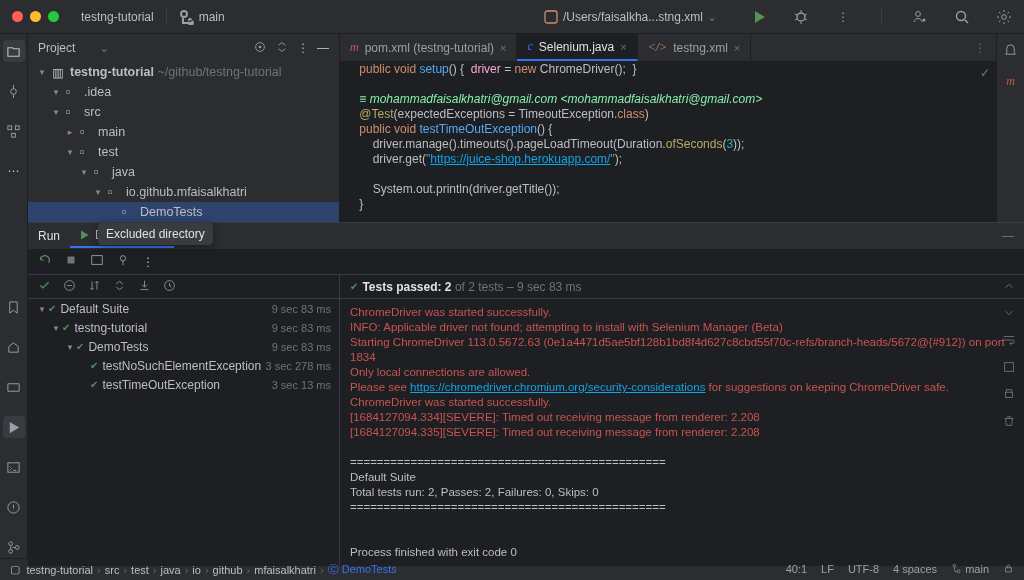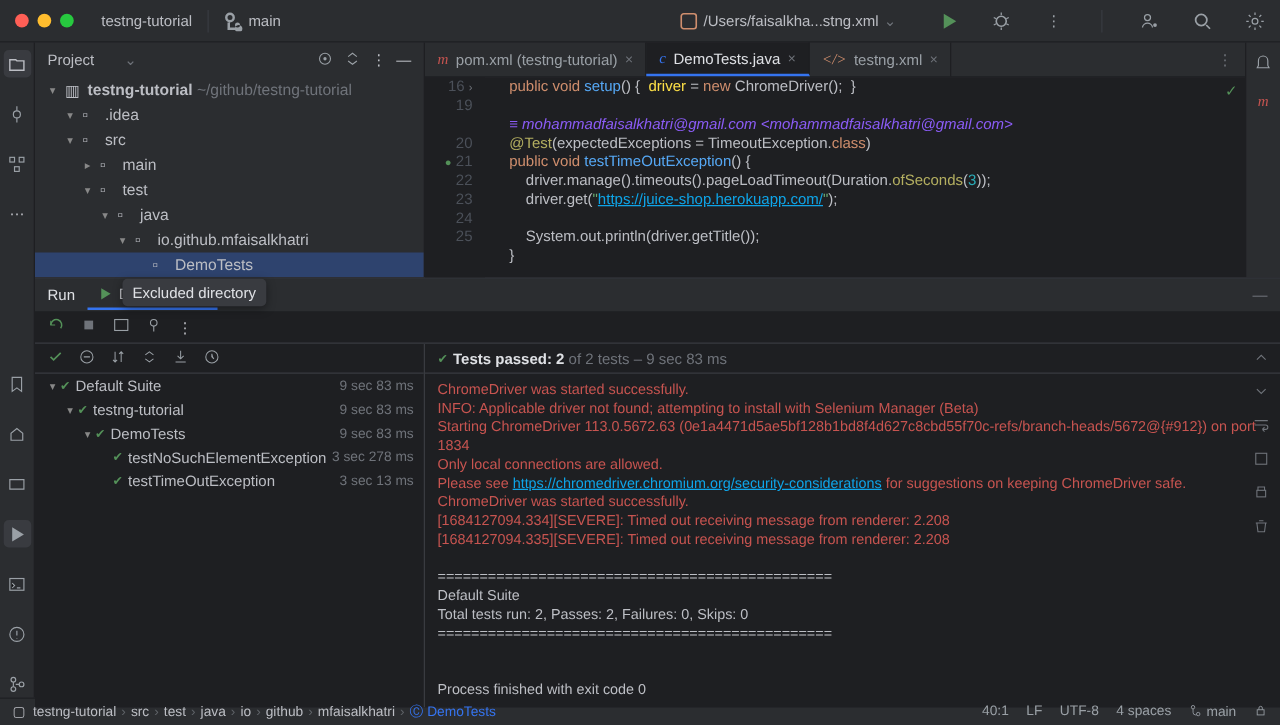--- a/index.html
+++ b/index.html
@@ -33,22 +33,22 @@
 .editor-pane { flex: 1; background: #1e1f22; display: flex; flex-direction: column; }
 .tabs { height: 28px; display: flex; align-items: stretch; background: #2b2d30; border-bottom: 1px solid #1e1f22; }
 .tab { padding: 0 10px; display: flex; align-items: center; gap: 6px; font-size: 12px; border-right: 1px solid #1e1f22; color: #9aa0a6; }
 .tab.active { border-bottom: 2px solid #3574f0; color: #dfe1e5; background: #1e1f22; }
 .tab .close { font-size: 11px; color: #6f737a; }
 .tabs-tools { margin-left: auto; padding: 0 10px; display: flex; align-items: center; }
 .code { flex: 1; display: flex; font-family: "JetBrains Mono", Menlo, Consolas, monospace; font-size: 12px; line-height: 15px; overflow: hidden; position: relative; }
 .gutter { width: 48px; text-align: right; padding-right: 10px; color: #4b5059; background: #1e1f22; }
 .codebody { flex: 1; padding-left: 6px; }
 .kw { color: #cf8e6d; } .str { color: #6aab73; } .num { color: #2aacb8; }
-.mth { color: #56a8f5; } .txt { color: #fde047; } .an { color: #b3ae60; margin-top: 42px; } .lk { color: #0ea5e9; text-decoration: underline; }
-.auth { color: #8b5cf6; font-style: italic; }
+.mth { color: #56a8f5; } .txt { color: #f9a8d4; } .an { color: #b3ae60; margin-top: 42px; } .lk { color: #0ea5e9; text-decoration: underline; }
+.auth { color: #86efac; font-style: italic; }
 .green-gutter { color: #549159; font-size: 9px; }
 .check-gutter { position: absolute; right: 6px; top: 4px; color: #549159; }
 .run-pane { flex: 1; display: flex; flex-direction: column; border-top: 1px solid #393b40; background: #1e1f22; }
 .run-header { height: 26px; background: #2b2d30; display: flex; align-items: center; padding: 0 10px; gap: 10px; font-size: 12px; }
 .run-header .label { color: #dfe1e5; font-weight: 500; }
 .run-toolbar { height: 26px; display: flex; align-items: center; padding: 0 10px; gap: 12px; border-bottom: 1px solid #393b40; }
 .run-toolbar svg { width: 14px; height: 14px; fill: #9aa0a6; }
 .run-body { flex: 1; display: flex; overflow: hidden; }
 .test-tree { width: 312px; border-right: 1px solid #393b40; }
 .tt-header { height: 24px; display: flex; align-items: center; padding: 0 10px; gap: 12px; border-bottom: 1px solid #393b40; }
@@ -251,46 +251,34 @@
 
       <div class="editor-pane">
         <div class="tabs" id="tabs">
             <div class="tab ">
               <span style="color:#c75450;font-style:italic;font-family:serif;">m</span>
               <span>pom.xml (testng-tutorial)</span>
               <span class="close">×</span>
             </div>
             <div class="tab active">
               <span style="color:#3574f0;font-style:italic;font-family:serif;">c</span>
-              <span>DemoTests.java</span>
+              <span>Selenium.java</span>
               <span class="close">×</span>
             </div>
             <div class="tab ">
               <span style="color:#cf8e6d;font-style:italic;font-family:serif;">&lt;/&gt;</span>
               <span>testng.xml</span>
               <span class="close">×</span>
             </div>
             <div class="tabs-tools">
               <span class="muted">⋮</span>
             </div>
           </div>
         <div class="code">
           <div class="check-gutter">✓</div>
-          <div class="gutter" id="gutter">
-              <div style="height:15px">16 <span style="color:#6f737a;font-size:9px">›</span></div>
-              <div style="height:15px">19</div>
-              <div style="height:15px"></div>
-              <div style="height:15px">20</div>
-              <div style="height:15px"><span class="green-gutter">●</span> 21</div>
-              <div style="height:15px">22</div>
-              <div style="height:15px">23</div>
-              <div style="height:15px">24</div>
-              <div style="height:15px">25</div>
-              <div style="height:15px">  </div>
-            </div>
           <div class="codebody" id="codebody">
               <div style="height:15px;white-space:pre">    <span class="kw">public</span> <span class="kw">void</span> <span class="mth">setup</span>() {  <span class="txt">driver</span> = <span class="kw">new</span> ChromeDriver();  }</div>
               <div style="height:15px;white-space:pre">&nbsp;</div>
               <div style="height:15px;white-space:pre">    <span class="auth">≡ mohammadfaisalkhatri@gmail.com &lt;mohammadfaisalkhatri@gmail.com&gt;</span></div>
               <div style="height:15px;white-space:pre">    <span class="an">@Test</span>(expectedExceptions = TimeoutException.<span class="kw">class</span>)</div>
               <div style="height:15px;white-space:pre">    <span class="kw">public</span> <span class="kw">void</span> <span class="mth">testTimeOutException</span>() {</div>
               <div style="height:15px;white-space:pre">        driver.manage().timeouts().pageLoadTimeout(Duration.<span class="an">ofSeconds</span>(<span class="num">3</span>));</div>
               <div style="height:15px;white-space:pre">        driver.get(<span class="str">"</span><span class="lk">https://juice-shop.herokuapp.com/</span><span class="str">"</span>);</div>
               <div style="height:15px;white-space:pre">&nbsp;</div>
               <div style="height:15px;white-space:pre">        System.out.println(driver.getTitle());</div>

